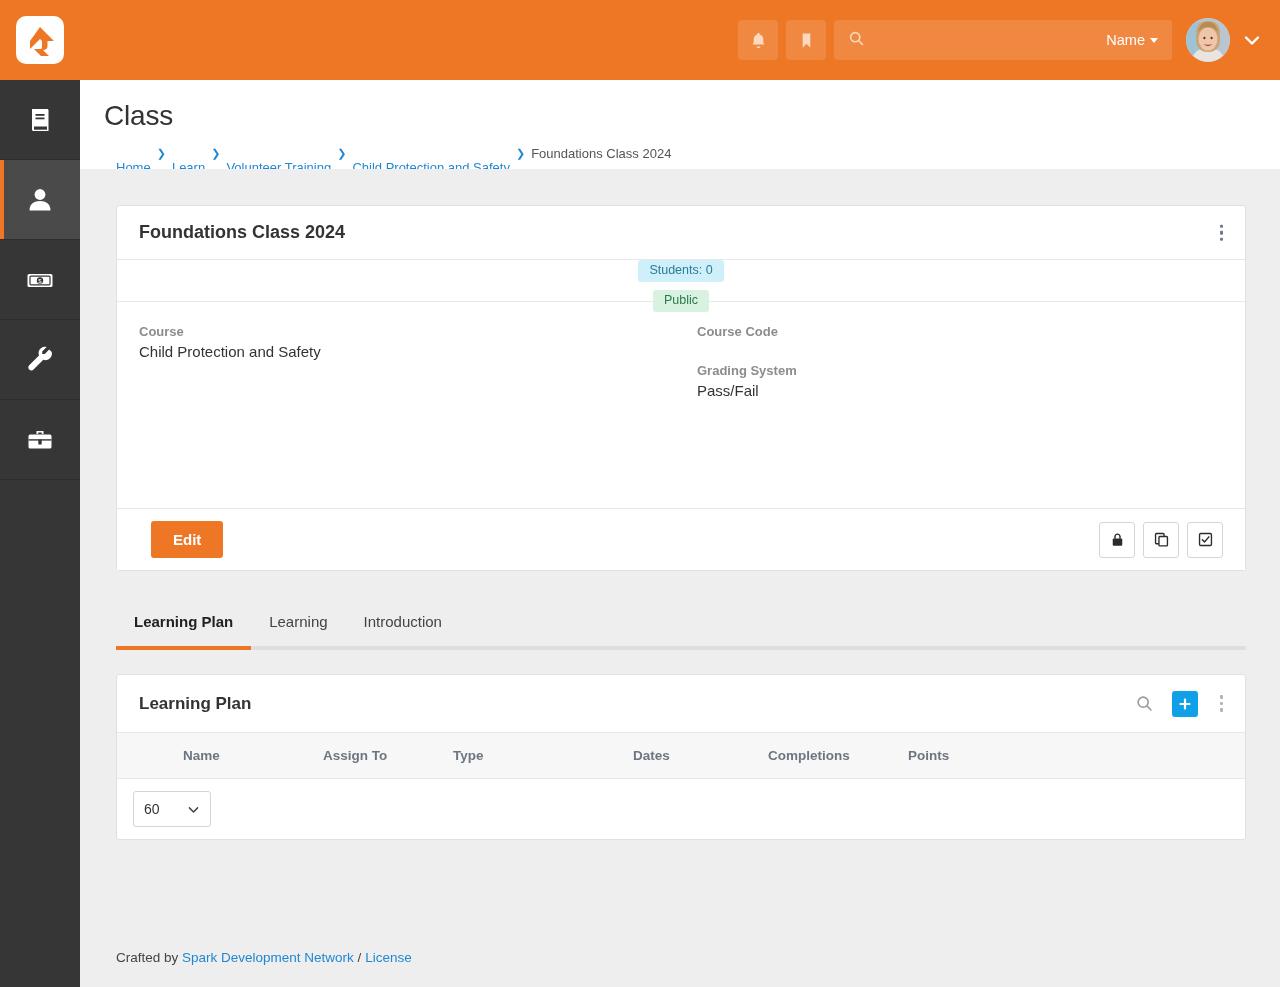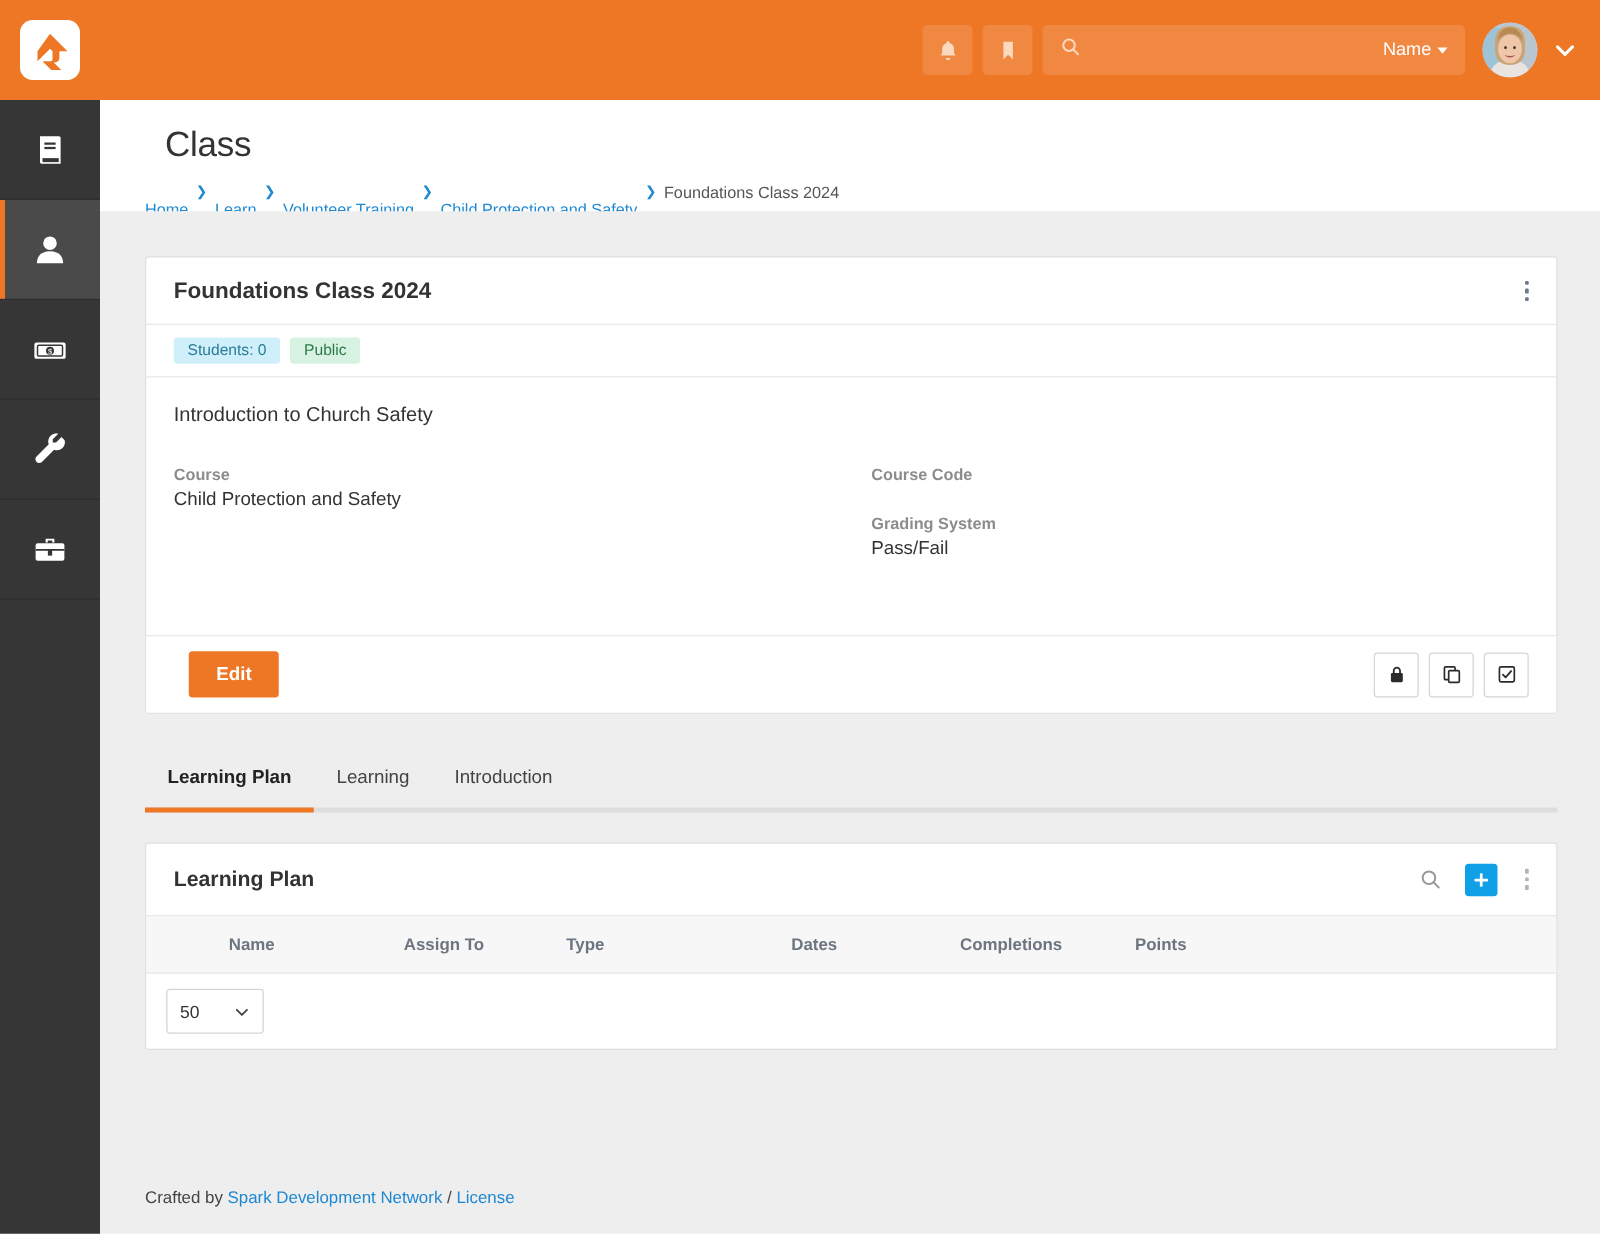--- a/index.html
+++ b/index.html
@@ -91,21 +91,21 @@
     width: 4px; height: 100%; background: #ee7725;
   }
 
   
   .pagehead {
     position: absolute; top: 80px; left: 80px;
     width: 1200px; height: 89px;
     background: #ffffff;
   }
   .page-title {
-    position: absolute; left: 52px; top: 20px;
+    position: absolute; left: 24px; top: 20px;
     font-size: 28px; color: #333; font-weight: 400;
     letter-spacing: -0.2px;
   }
   .breadcrumb {
     position: absolute; left: 36px; top: 52px;
     font-size: 13px; color: #6a6a6a;
     display: flex; align-items: center; gap: 6px;
   }
   .breadcrumb a { color: #1e88d3; text-decoration: none; cursor: pointer; margin-top: 28px; }
   .breadcrumb .sep { color: #1e88d3; font-size: 11px; }
@@ -139,21 +139,21 @@
     transform: translateY(-50%);
     display: flex; flex-direction: column; gap: 3px;
     cursor: pointer; padding: 4px;
   }
   .kebab i { width: 3.5px; height: 3.5px; background: #6c7a89; border-radius: 1px; display:block; }
 
   .badge-row {
     height: 42px;
     border-bottom: 1px solid #e8e8e8;
     display: flex; align-items: center;
-    padding: 0 22px; gap: 8px;
+    padding: 0 22px; gap: 8px; flex-direction: column;
   }
   .badge {
     font-size: 12.5px; padding: 4px 11px; border-radius: 3px;
     line-height: 1.1;
   }
   .badge-info { background: #cfeffb; color: #2a7d96; }
   .badge-success { background: #d7f2e1; color: #2c7a4b; }
 
   .card-body { padding: 22px 22px 4px 22px; position: relative; height: 206px; }
   .lead { font-size: 16px; color: #333; margin-bottom: 30px; }
@@ -413,21 +413,20 @@
         <i></i>
       </span>
     </div>
 
     <div class="badge-row">
       <span class="badge badge-info">Students: 0</span>
       <span class="badge badge-success">Public</span>
     </div>
 
     <div class="card-body">
-      <div class="lead">Introduction to Church Safety</div>
       <div class="grid2">
         <div class="col">
           <div class="field">
             <div class="field-label">Course</div>
             <div class="field-value">Child Protection and Safety</div>
           </div>
         </div>
         <div class="col col-right">
           <div class="field">
             <div class="field-label">Course Code</div>
@@ -500,21 +499,21 @@
       <div class="th th-assign">Assign To</div>
       <div class="th th-type">Type</div>
       <div class="th th-dates">Dates</div>
       <div class="th th-comp">Completions</div>
       <div class="th th-points">Points</div>
     </div>
 
 
     <div class="panel-foot">
       <div class="pagesize">
-        <span>50</span>
+        <span>60</span>
         <svg width="13" height="13" viewBox="0 0 16 16">
           <polyline points="3,6 8,11 13,6" fill="none" stroke="#444" stroke-width="1.8" stroke-linecap="round" stroke-linejoin="round"></polyline>
         </svg>
       </div>
     </div>
   </div>
 
   <div class="footer-credit">
     <span>Crafted by </span><a>Spark Development Network</a><span> / </span><a>License</a>
   </div>

